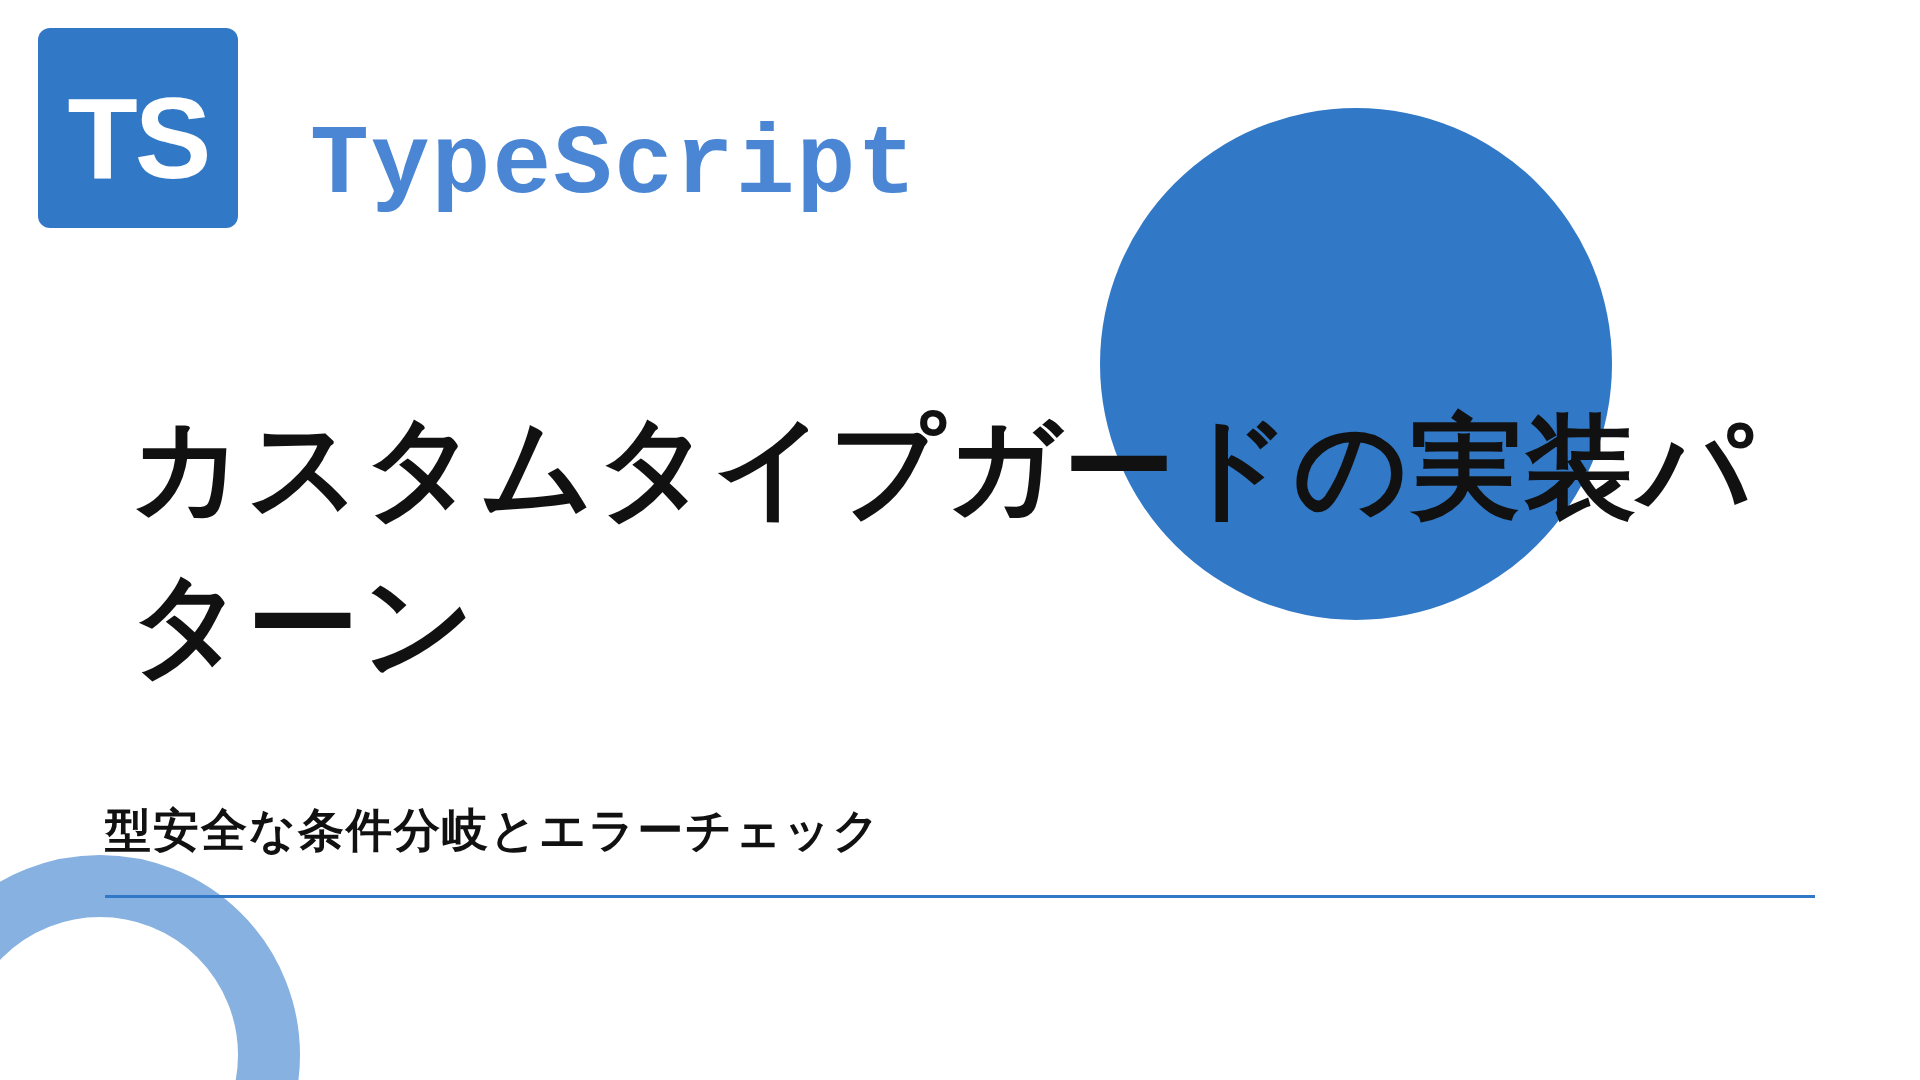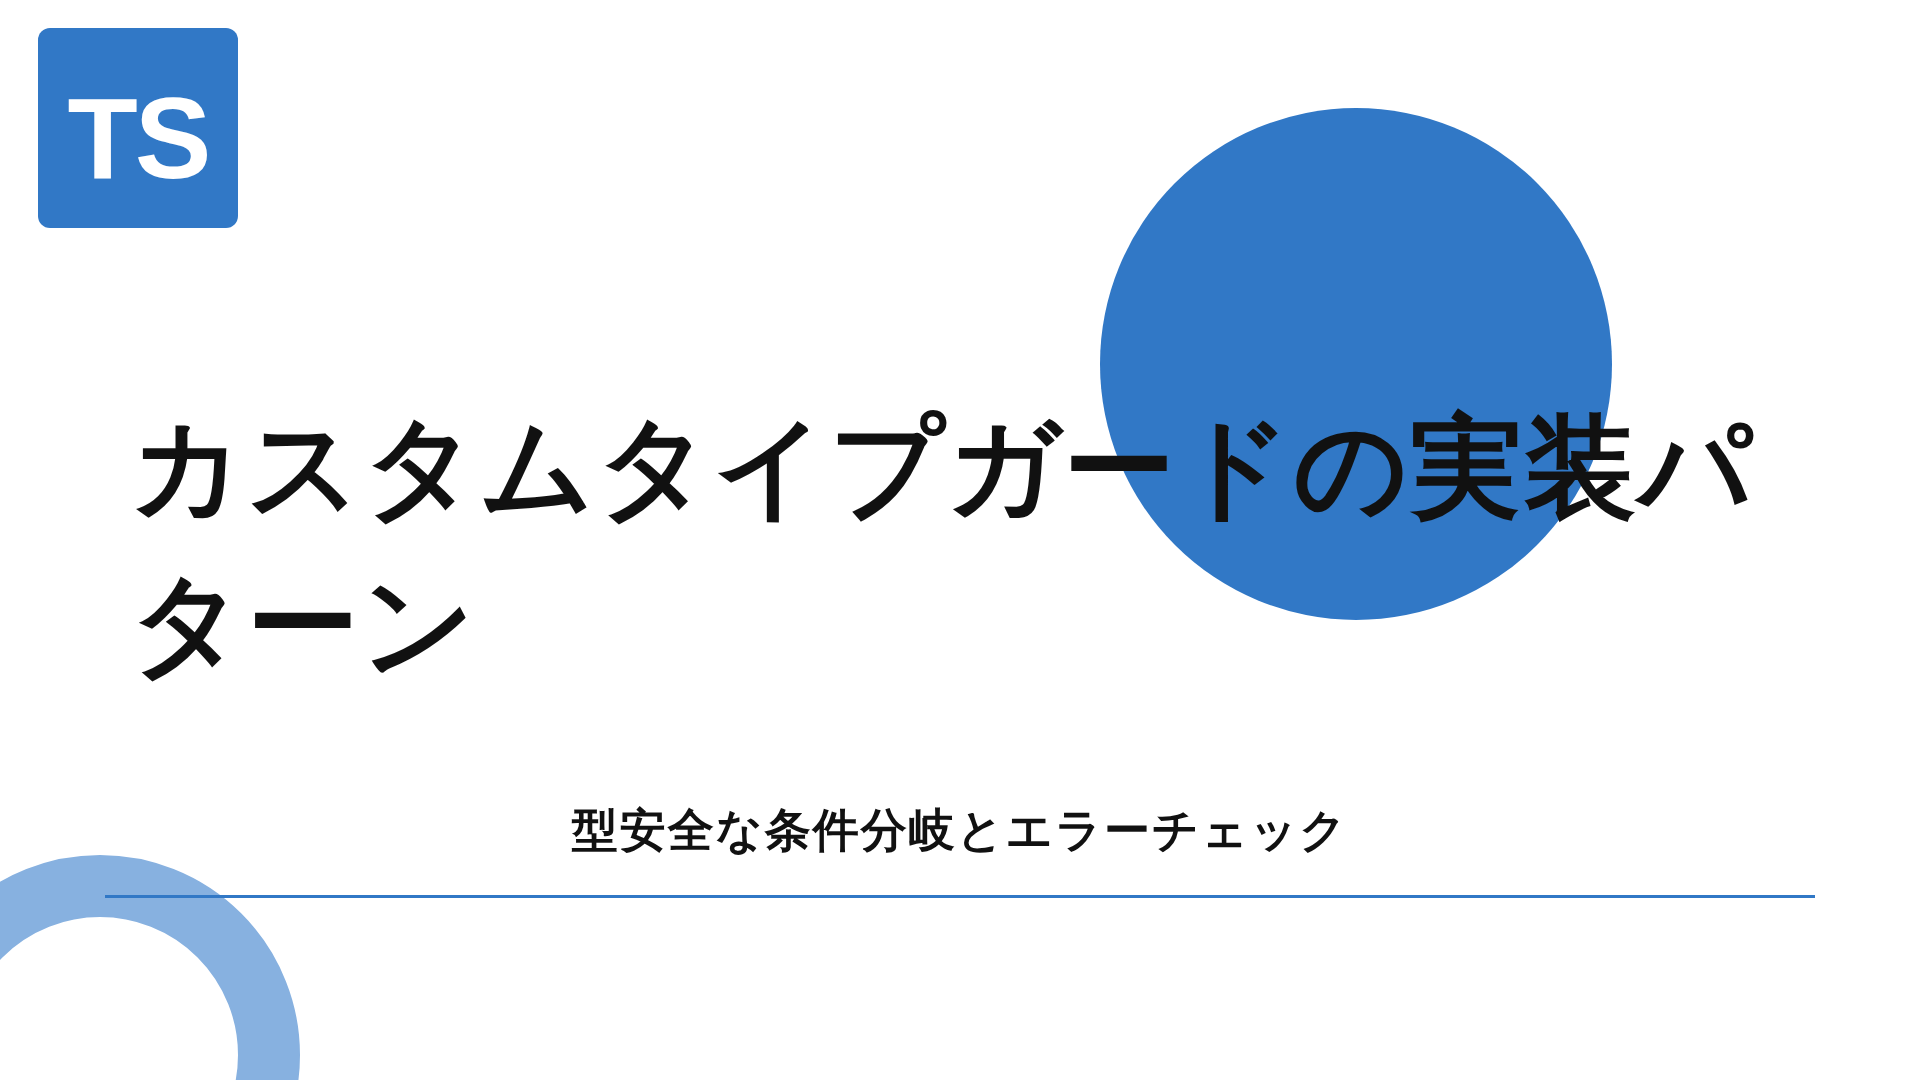--- a/index.html
+++ b/index.html
@@ -92,21 +92,20 @@
       z-index: 2;
       letter-spacing: 2px;
     }
 
     .subtitle-container {
       position: absolute;
       top: 800px;
       left: 105px;
       right: 105px;
       z-index: 2;
-      text-align: center;
     }
 
     .subtitle {
       color: #111111;
       font-size: 46px;
       font-weight: 800;
       padding-bottom: 24px;
       letter-spacing: 2px;
     }
 
@@ -125,20 +124,21 @@
 
 <div class="slide">
 
   <div class="big-circle"></div>
   <div class="ring-circle"></div>
 
   <div class="logo-block">
     <span class="logo-text">TS</span>
   </div>
 
+  <div class="brand-title">TypeScript</div>
 
   <div class="main-title">カスタムタイプガードの実装パターン</div>
 
   <div class="subtitle-container">
     <div class="subtitle">型安全な条件分岐とエラーチェック</div>
   </div>
 
   <div class="divider-line"></div>
 
 </div>

